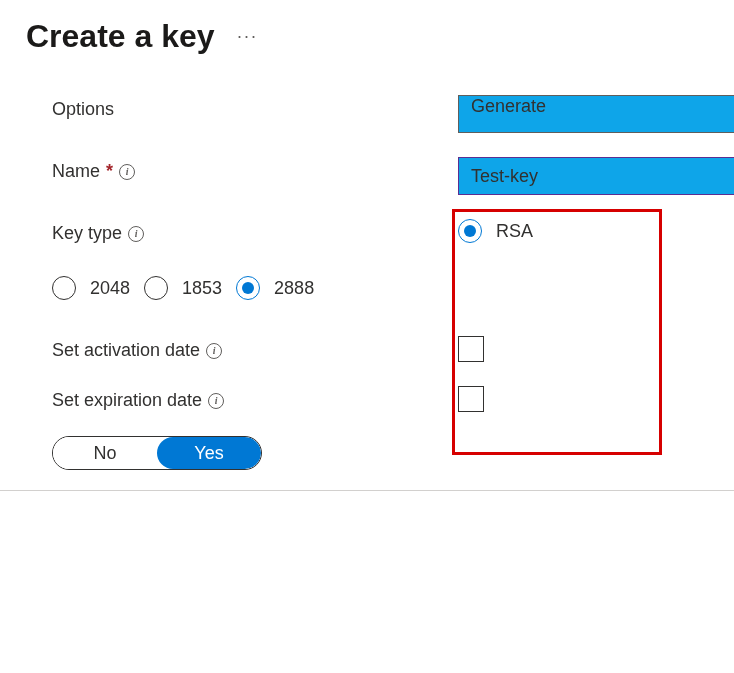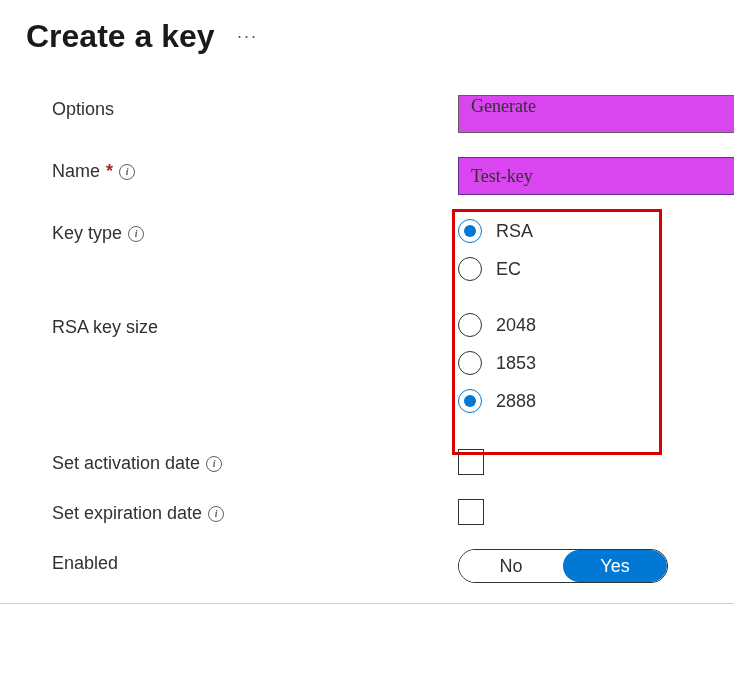--- a/index.html
+++ b/index.html
@@ -69,34 +69,34 @@
   .input-col {
     flex: 1;
     min-width: 0;
   }
   .select-box, .text-input {
     width: 100%;
     height: 38px;
     border: 1px solid #605e5c;
     padding: 0 12px;
     font-size: 18px;
-    font-family: Liberation Serif, serif;
-    color: #323130;
-    background: #d946ef;
+    font-family: Liberation Sans, sans-serif;
+    color: #323130;
+    background: #0ea5e9;
     border-right: none;
   }
   .text-input.focused {
     border: 1.5px solid #5c2e91;
     border-right: none;
     outline: none;
     padding-left: 12px;
   }
   .radio-group {
     display: flex;
-    flex-direction: column;
+    flex-direction: row;
     gap: 14px;
   }
   .radio-item {
     display: flex;
     align-items: center;
     gap: 14px;
     cursor: pointer;
   }
   .radio-circle {
     width: 24px;
@@ -206,32 +206,25 @@
           <span class="info-icon">i</span>
         </div>
         <div class="input-col">
           <div class="radio-group">
             <div class="radio-item">
               <div class="radio-circle selected">
                   <div class="radio-dot"></div>
                 </div>
               <span class="radio-label">RSA</span>
             </div>
-            <div class="radio-item">
-              <div class="radio-circle"></div>
-              <span class="radio-label">EC</span>
-            </div>
           </div>
         </div>
       </div>
 
       <div class="row" style="margin-top:32px;">
-        <div class="label-col">
-          <span>RSA key size</span>
-        </div>
         <div class="input-col">
           <div class="radio-group">
             <div class="radio-item">
               <div class="radio-circle"></div>
               <span class="radio-label">2048</span>
             </div>
             <div class="radio-item">
               <div class="radio-circle"></div>
               <span class="radio-label">1853</span>
             </div>
@@ -260,23 +253,20 @@
       <div class="label-col">
         <span>Set expiration date</span>
         <span class="info-icon">i</span>
       </div>
       <div class="input-col">
         <div class="checkbox"></div>
       </div>
     </div>
 
     <div class="row" style="margin-bottom:6px;">
-      <div class="label-col">
-        <span>Enabled</span>
-      </div>
       <div class="input-col">
         <div class="toggle-pill">
           <div class="toggle-half inactive">No</div>
           <div class="toggle-half active">Yes</div>
         </div>
       </div>
     </div>
 
   </div>
 </div>

